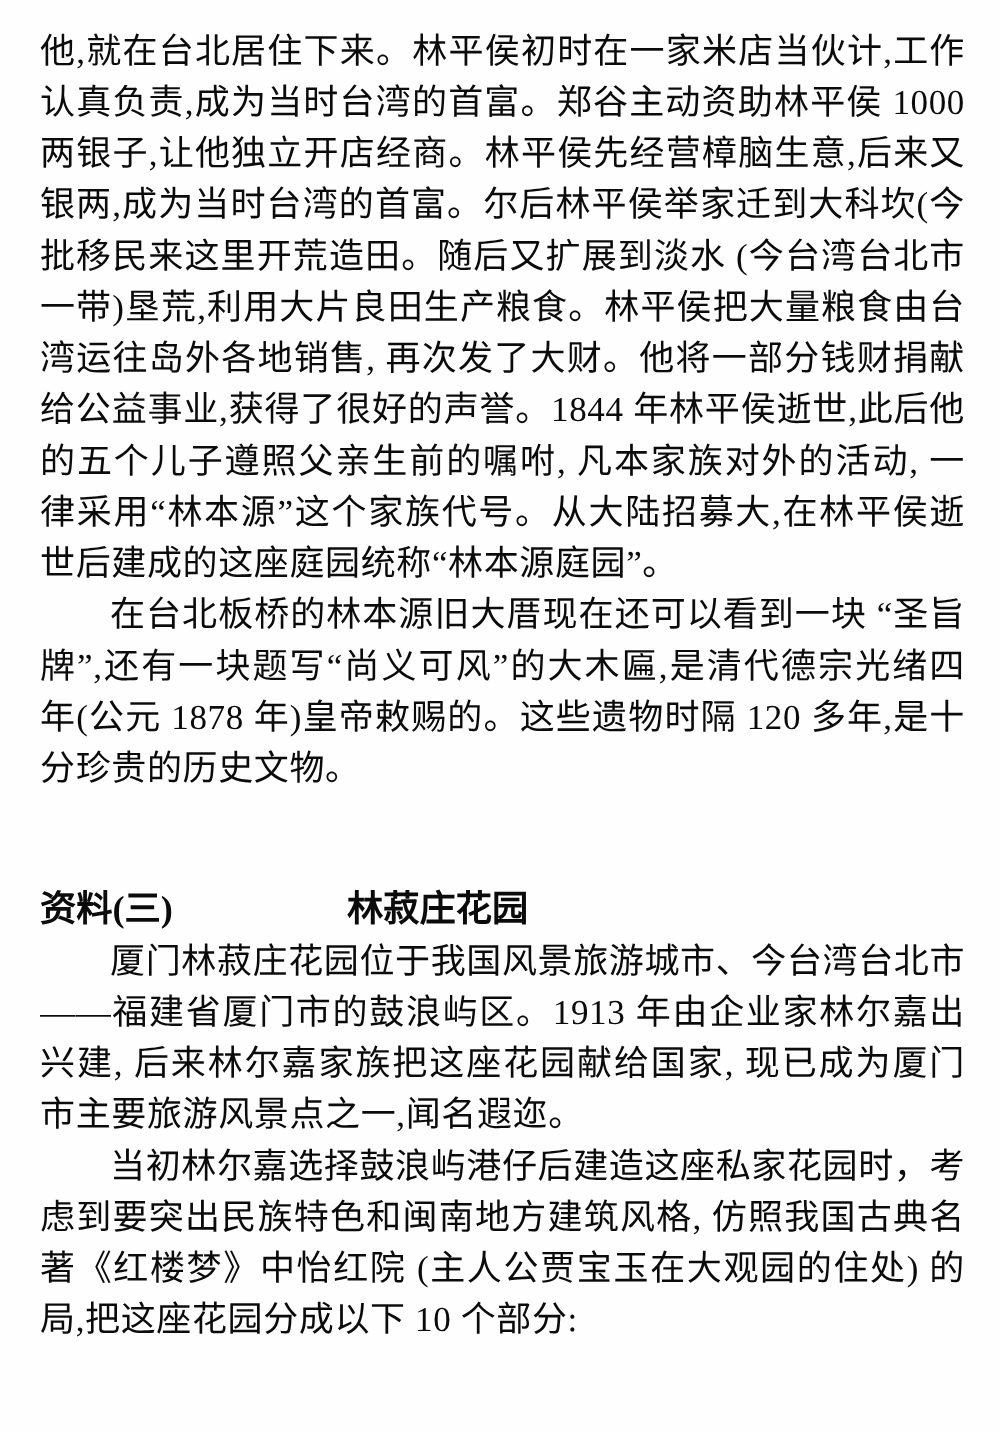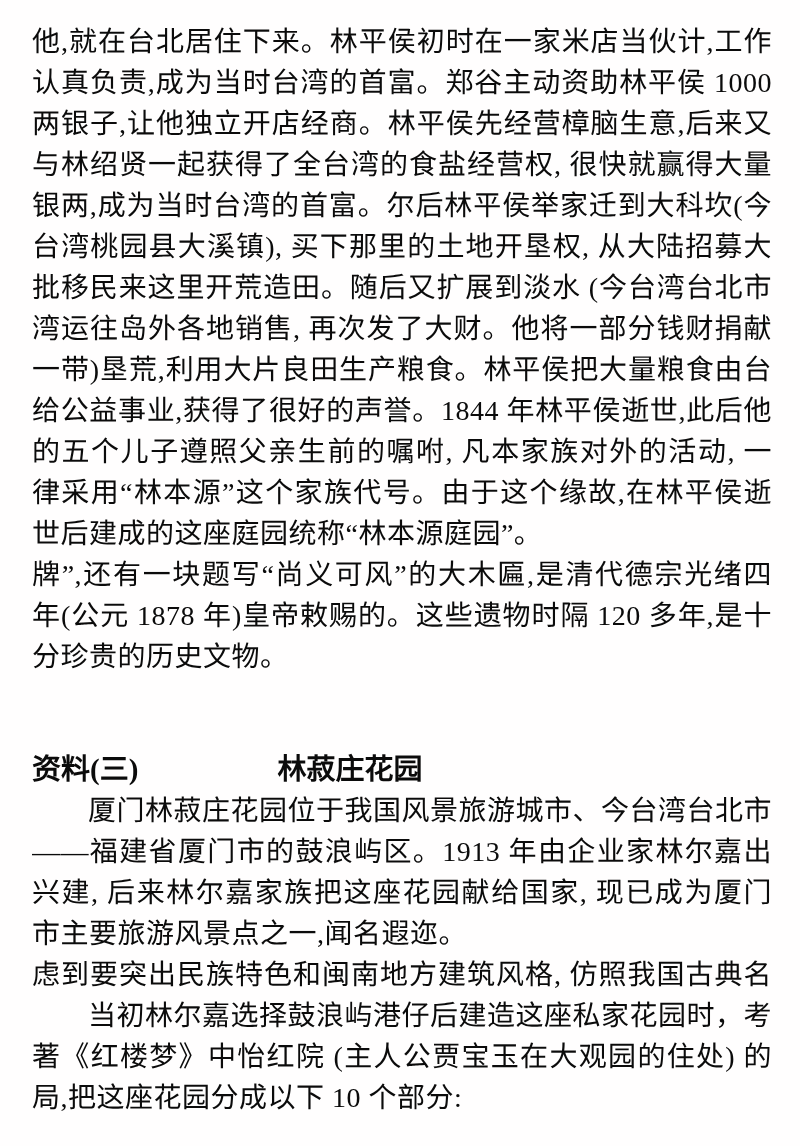--- a/index.html
+++ b/index.html
@@ -52,50 +52,49 @@
 </style>
 </head>
 <body>
 
 <div class="page">
 
   <div class="para">
       <div class="line full">他,就在台北居住下来。林平侯初时在一家米店当伙计,工作</div>
       <div class="line full">认真负责,成为当时台湾的首富。郑谷主动资助林平侯 1000</div>
       <div class="line full">两银子,让他独立开店经商。林平侯先经营樟脑生意,后来又</div>
-      <div class="line full">与林绍贤一起获得了全台湾的食盐经营权, 很快就赢得大量</div>
       <div class="line full">银两,成为当时台湾的首富。尔后林平侯举家迁到大科坎(今</div>
-      <div class="line full">台湾桃园县大溪镇), 买下那里的土地开垦权, 从大陆招募大</div>
       <div class="line full">批移民来这里开荒造田。随后又扩展到淡水 (今台湾台北市</div>
+      <div class="line full">一带)垦荒,利用大片良田生产粮食。林平侯把大量粮食由台</div>
       <div class="line full">湾运往岛外各地销售, 再次发了大财。他将一部分钱财捐献</div>
-      <div class="line full">一带)垦荒,利用大片良田生产粮食。林平侯把大量粮食由台</div>
       <div class="line full">给公益事业,获得了很好的声誉。1844 年林平侯逝世,此后他</div>
       <div class="line full">的五个儿子遵照父亲生前的嘱咐, 凡本家族对外的活动, 一</div>
-      <div class="line full">律采用“林本源”这个家族代号。由于这个缘故,在林平侯逝</div>
+      <div class="line full">律采用“林本源”这个家族代号。从大陆招募大,在林平侯逝</div>
       <div class="line last">世后建成的这座庭园统称“林本源庭园”。</div>
     </div>
 
   <div class="para">
+      <div class="line full ind">在台北板桥的林本源旧大厝现在还可以看到一块 “圣旨</div>
       <div class="line full">牌”,还有一块题写“尚义可风”的大木匾,是清代德宗光绪四</div>
       <div class="line full">年(公元 1878 年)皇帝敕赐的。这些遗物时隔 120 多年,是十</div>
       <div class="line last">分珍贵的历史文物。</div>
     </div>
 
   <div class="section-header">
     <span class="label">资料(三)</span>
     <span class="title">林菽庄花园</span>
   </div>
 
   <div class="para">
       <div class="line full ind">厦门林菽庄花园位于我国风景旅游城市、今台湾台北市</div>
       <div class="line full">——福建省厦门市的鼓浪屿区。1913 年由企业家林尔嘉出资</div>
       <div class="line full">兴建, 后来林尔嘉家族把这座花园献给国家, 现已成为厦门</div>
       <div class="line last">市主要旅游风景点之一,闻名遐迩。</div>
     </div>
 
   <div class="para">
+      <div class="line full ind">当初林尔嘉选择鼓浪屿港仔后建造这座私家花园时，考</div>
       <div class="line full">虑到要突出民族特色和闽南地方建筑风格, 仿照我国古典名</div>
-      <div class="line full ind">当初林尔嘉选择鼓浪屿港仔后建造这座私家花园时，考</div>
       <div class="line full">著《红楼梦》中怡红院 (主人公贾宝玉在大观园的住处) 的格</div>
       <div class="line last">局,把这座花园分成以下 10 个部分:</div>
     </div>
 
 </div>
 
 </body></html>

